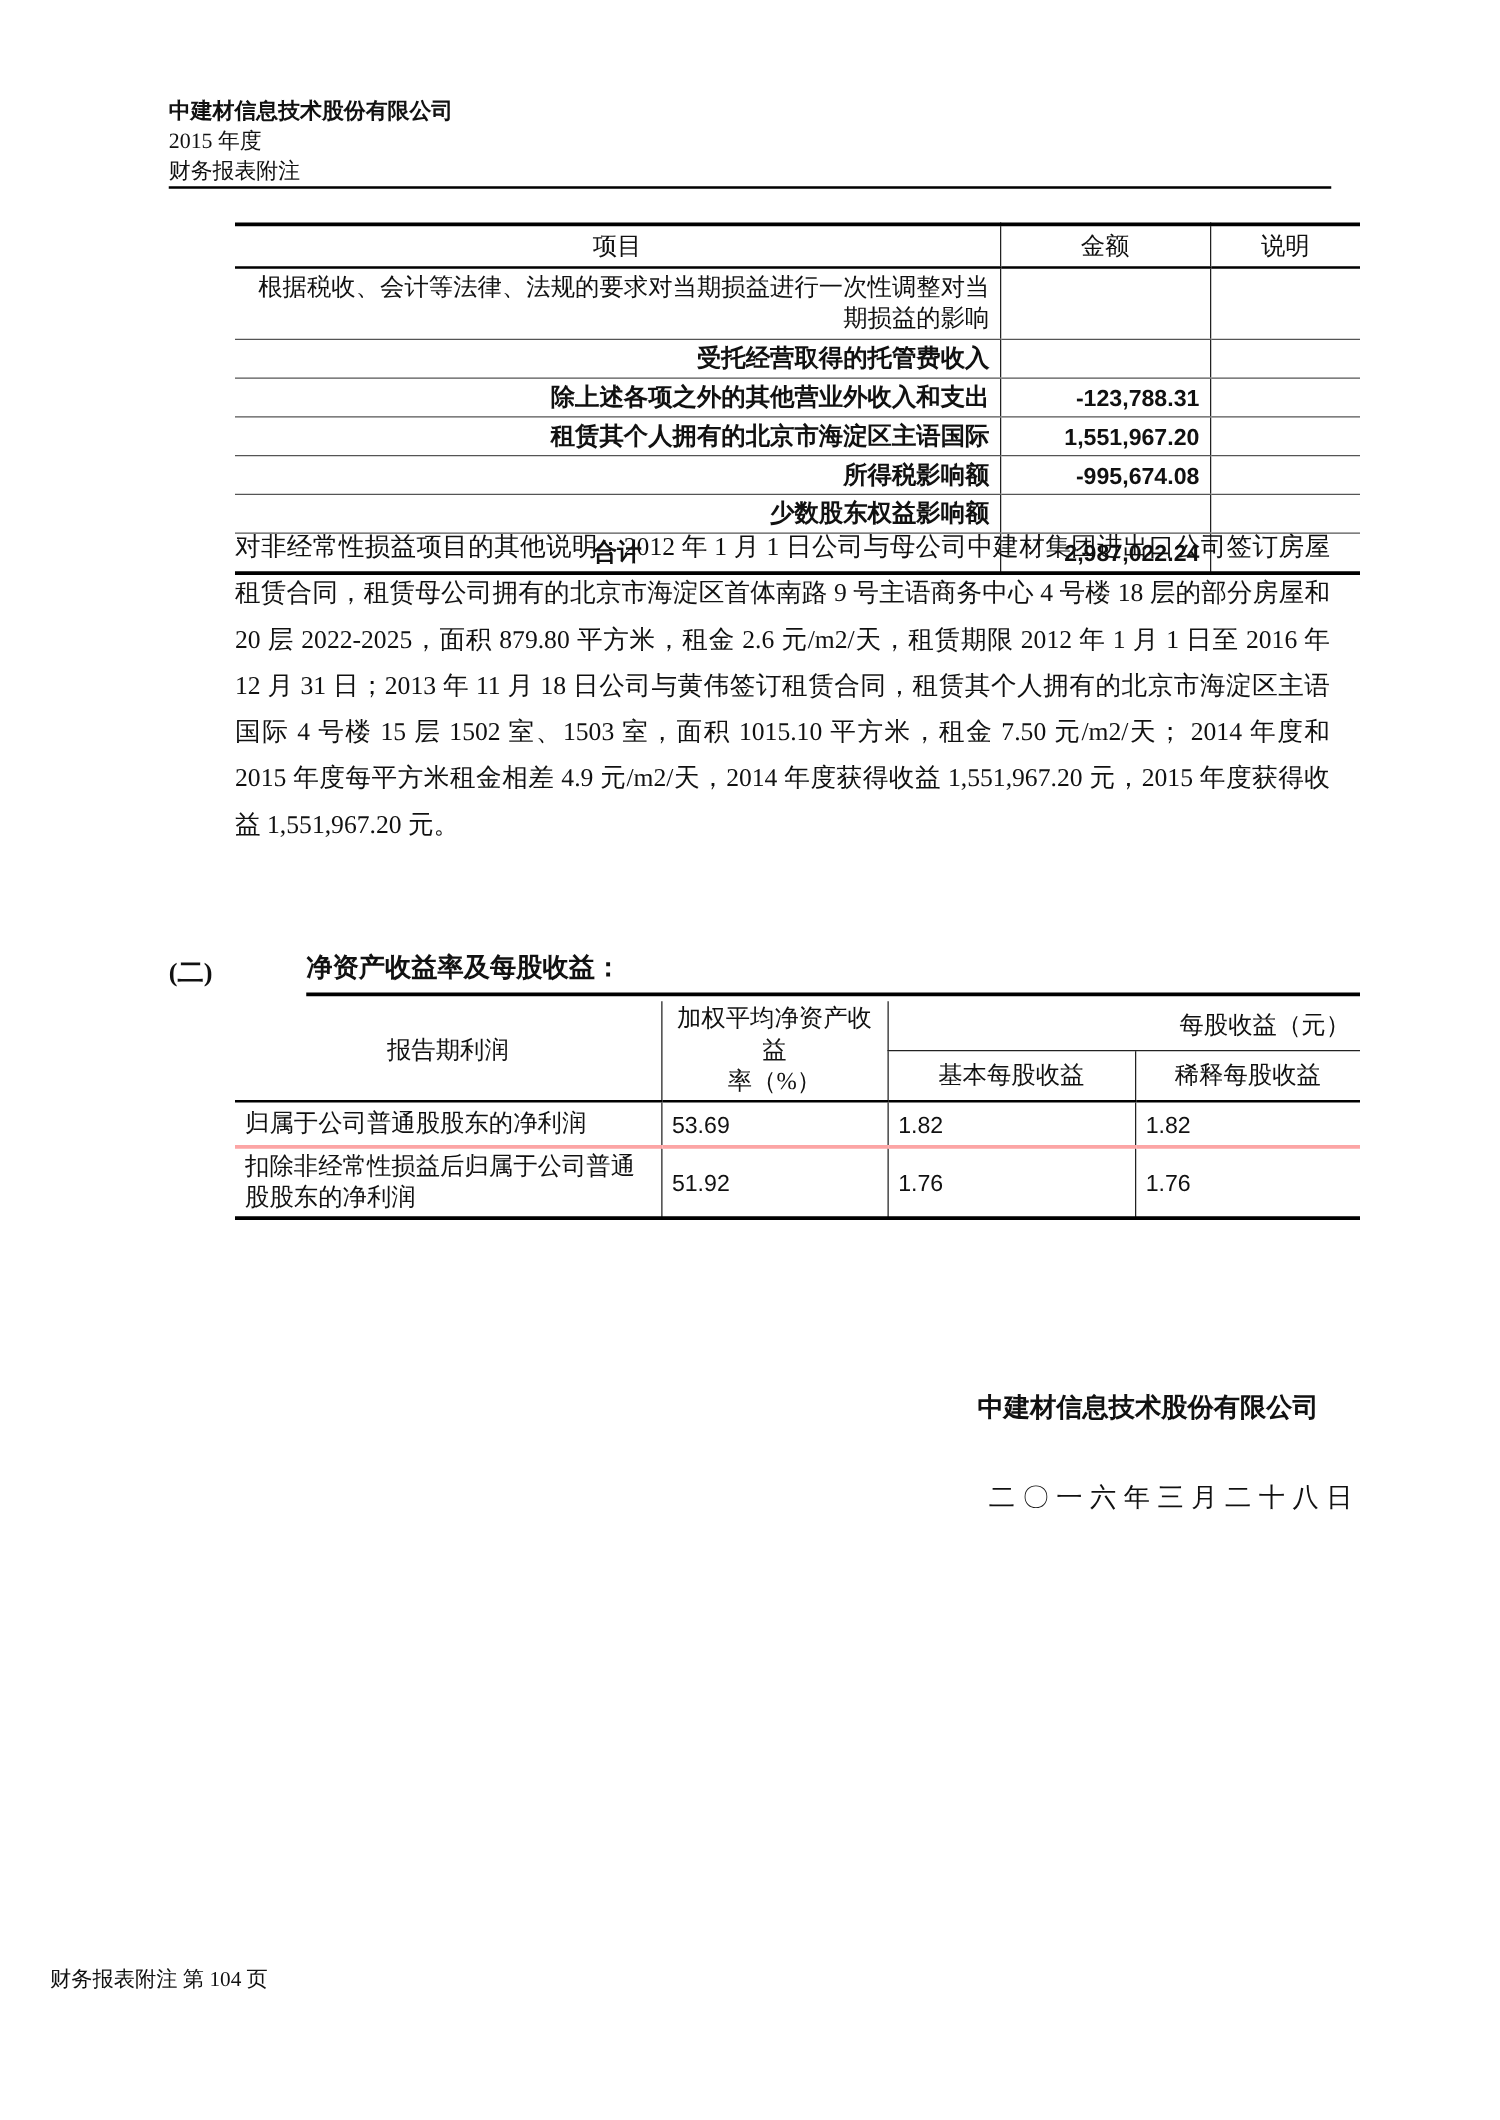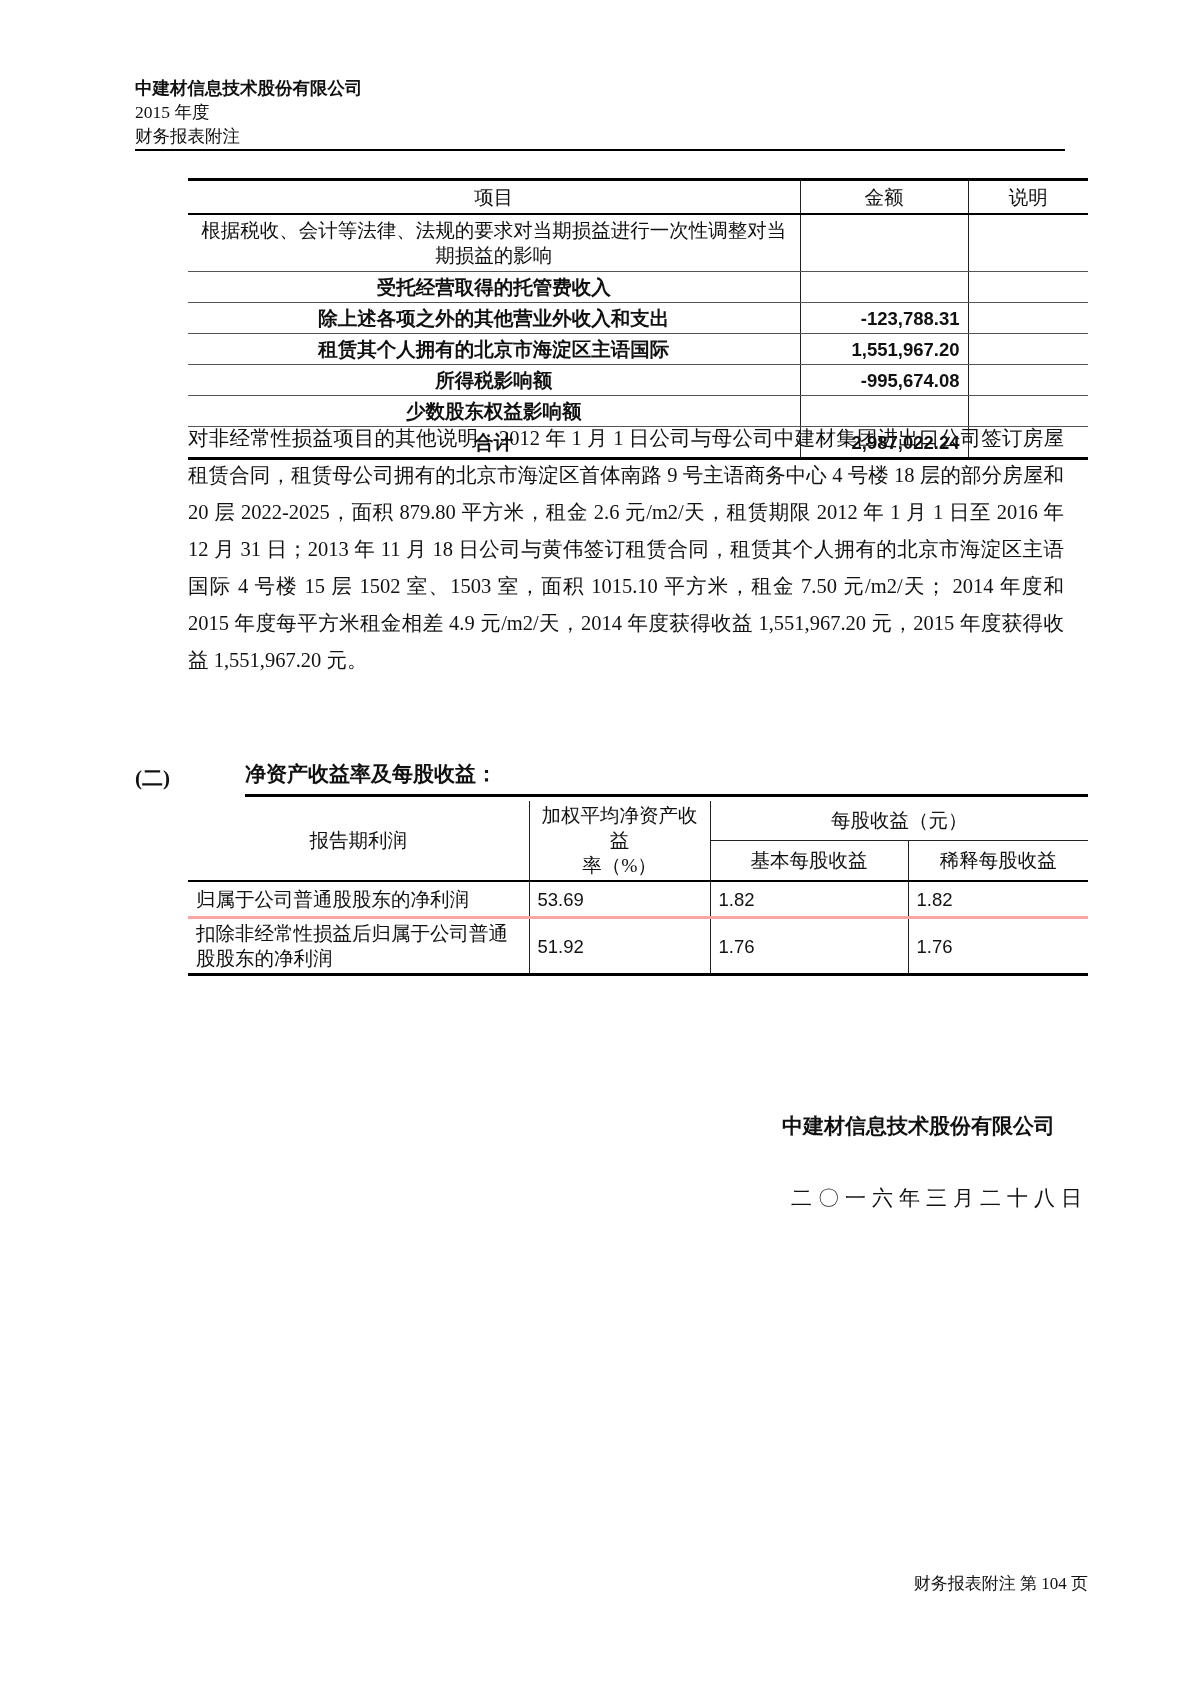--- a/index.html
+++ b/index.html
@@ -22,21 +22,21 @@
   td,th{font-weight:normal;font-size:19.5px;line-height:25px;padding:2px 8px;vertical-align:middle;}
   .num{font-family:"Liberation Sans","DejaVu Sans",sans-serif;font-size:18.5px;}
 
   
   .t1{left:188px;top:178px;width:900px;}
   .t1 table{width:900px;border-top:3px solid #000;border-bottom:3px solid #000;}
   .t1 col.c1{width:612px;} .t1 col.c2{width:168px;} .t1 col.c3{width:120px;}
   .t1 th{border-bottom:2px solid #000;text-align:center;height:28px;}
   .t1 td{border-bottom:1px solid #555;}
   .t1 .vl{border-left:1px solid #222;}
-  .t1 .item{text-align:center;}
+  .t1 .item{text-align:right;}
   .t1 .amt{text-align:right;}
   .t1 .total td{border-bottom:none;}
   .t1 .total .item{text-align:center;}
   .t1 tr.r1 td{height:52px;}
   .t1 tr.rs td{height:26px;font-weight:bold;}
 
   
   .para{left:188px;top:420px;width:876px;font-size:20.5px;line-height:37px;text-align:justify;}
 
   
@@ -46,32 +46,32 @@
 
   
   .t2{left:188px;top:801px;width:900px;}
   .t2 table{width:900px;border-bottom:3.5px solid #000;}
   .t2 col.c1{width:341px;} .t2 col.c2{width:181px;} .t2 col.c3{width:198px;} .t2 col.c4{width:180px;}
   .t2 th{text-align:center;}
   .t2 .vl{border-left:1px solid #222;}
   .t2 .grp{border-bottom:1px solid #222;height:30px;}
   .t2 .sub th{height:30px;}
   .t2 thead th{border-bottom:2.5px solid #000;}
-  .t2 thead th.grp{border-bottom:1px solid #222;}
+  .t2 thead th.grp{border-bottom:1px solid #222;text-align:right;}
   .t2 tbody td{border-bottom:3px solid #fca5a5;height:30px;}
   .t2 tbody tr:last-child td{border-bottom:none;height:50px;}
   .t2 .label{text-align:left;}
   .t2 .val{text-align:left;}
 
   
   .sig-company{left:782px;top:1112px;font-size:21px;font-weight:bold;}
   .sig-date{left:777px;top:1184px;font-size:21px;letter-spacing:6px;margin-left:14px;}
 
   
-  .footer{left:0;top:1572px;width:1088px;text-align:right;font-size:17px;}
+  .footer{left:0;top:1572px;width:1088px;text-align:left;font-size:17px;padding-left:40px;}
 </style>
 </head>
 <body>
 
 <div class="abs doc-header">
   <div class="company">中建材信息技术股份有限公司</div>
   <div>2015 年度</div>
   <div>财务报表附注</div>
 </div>
 <div class="abs header-rule"></div>

